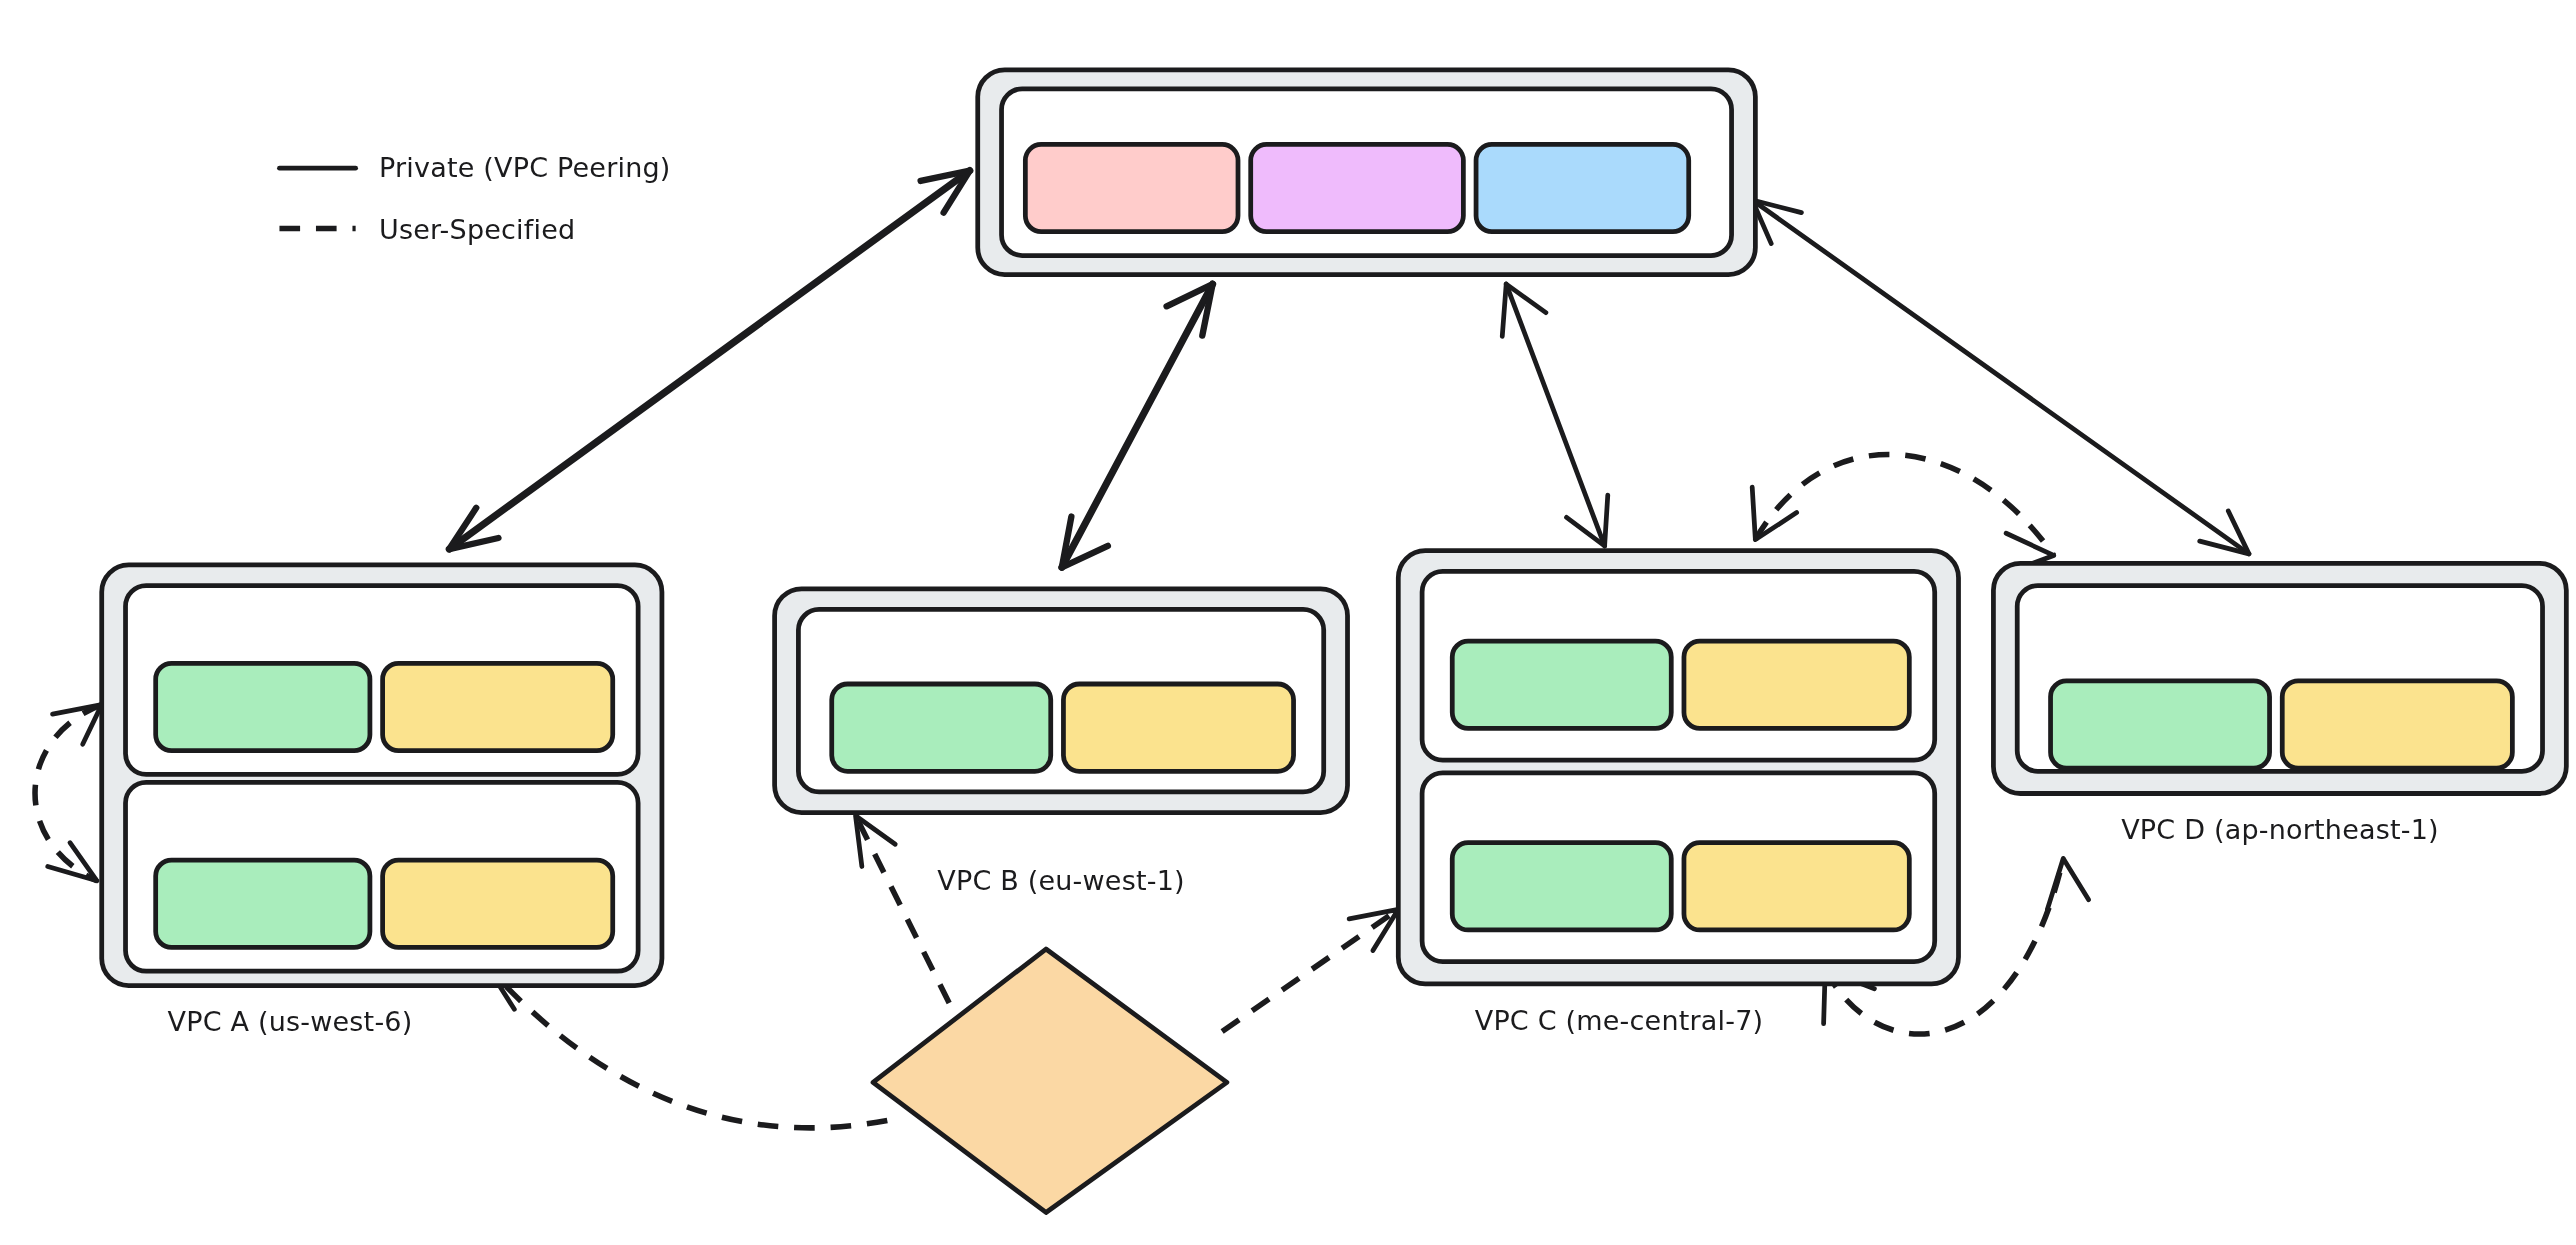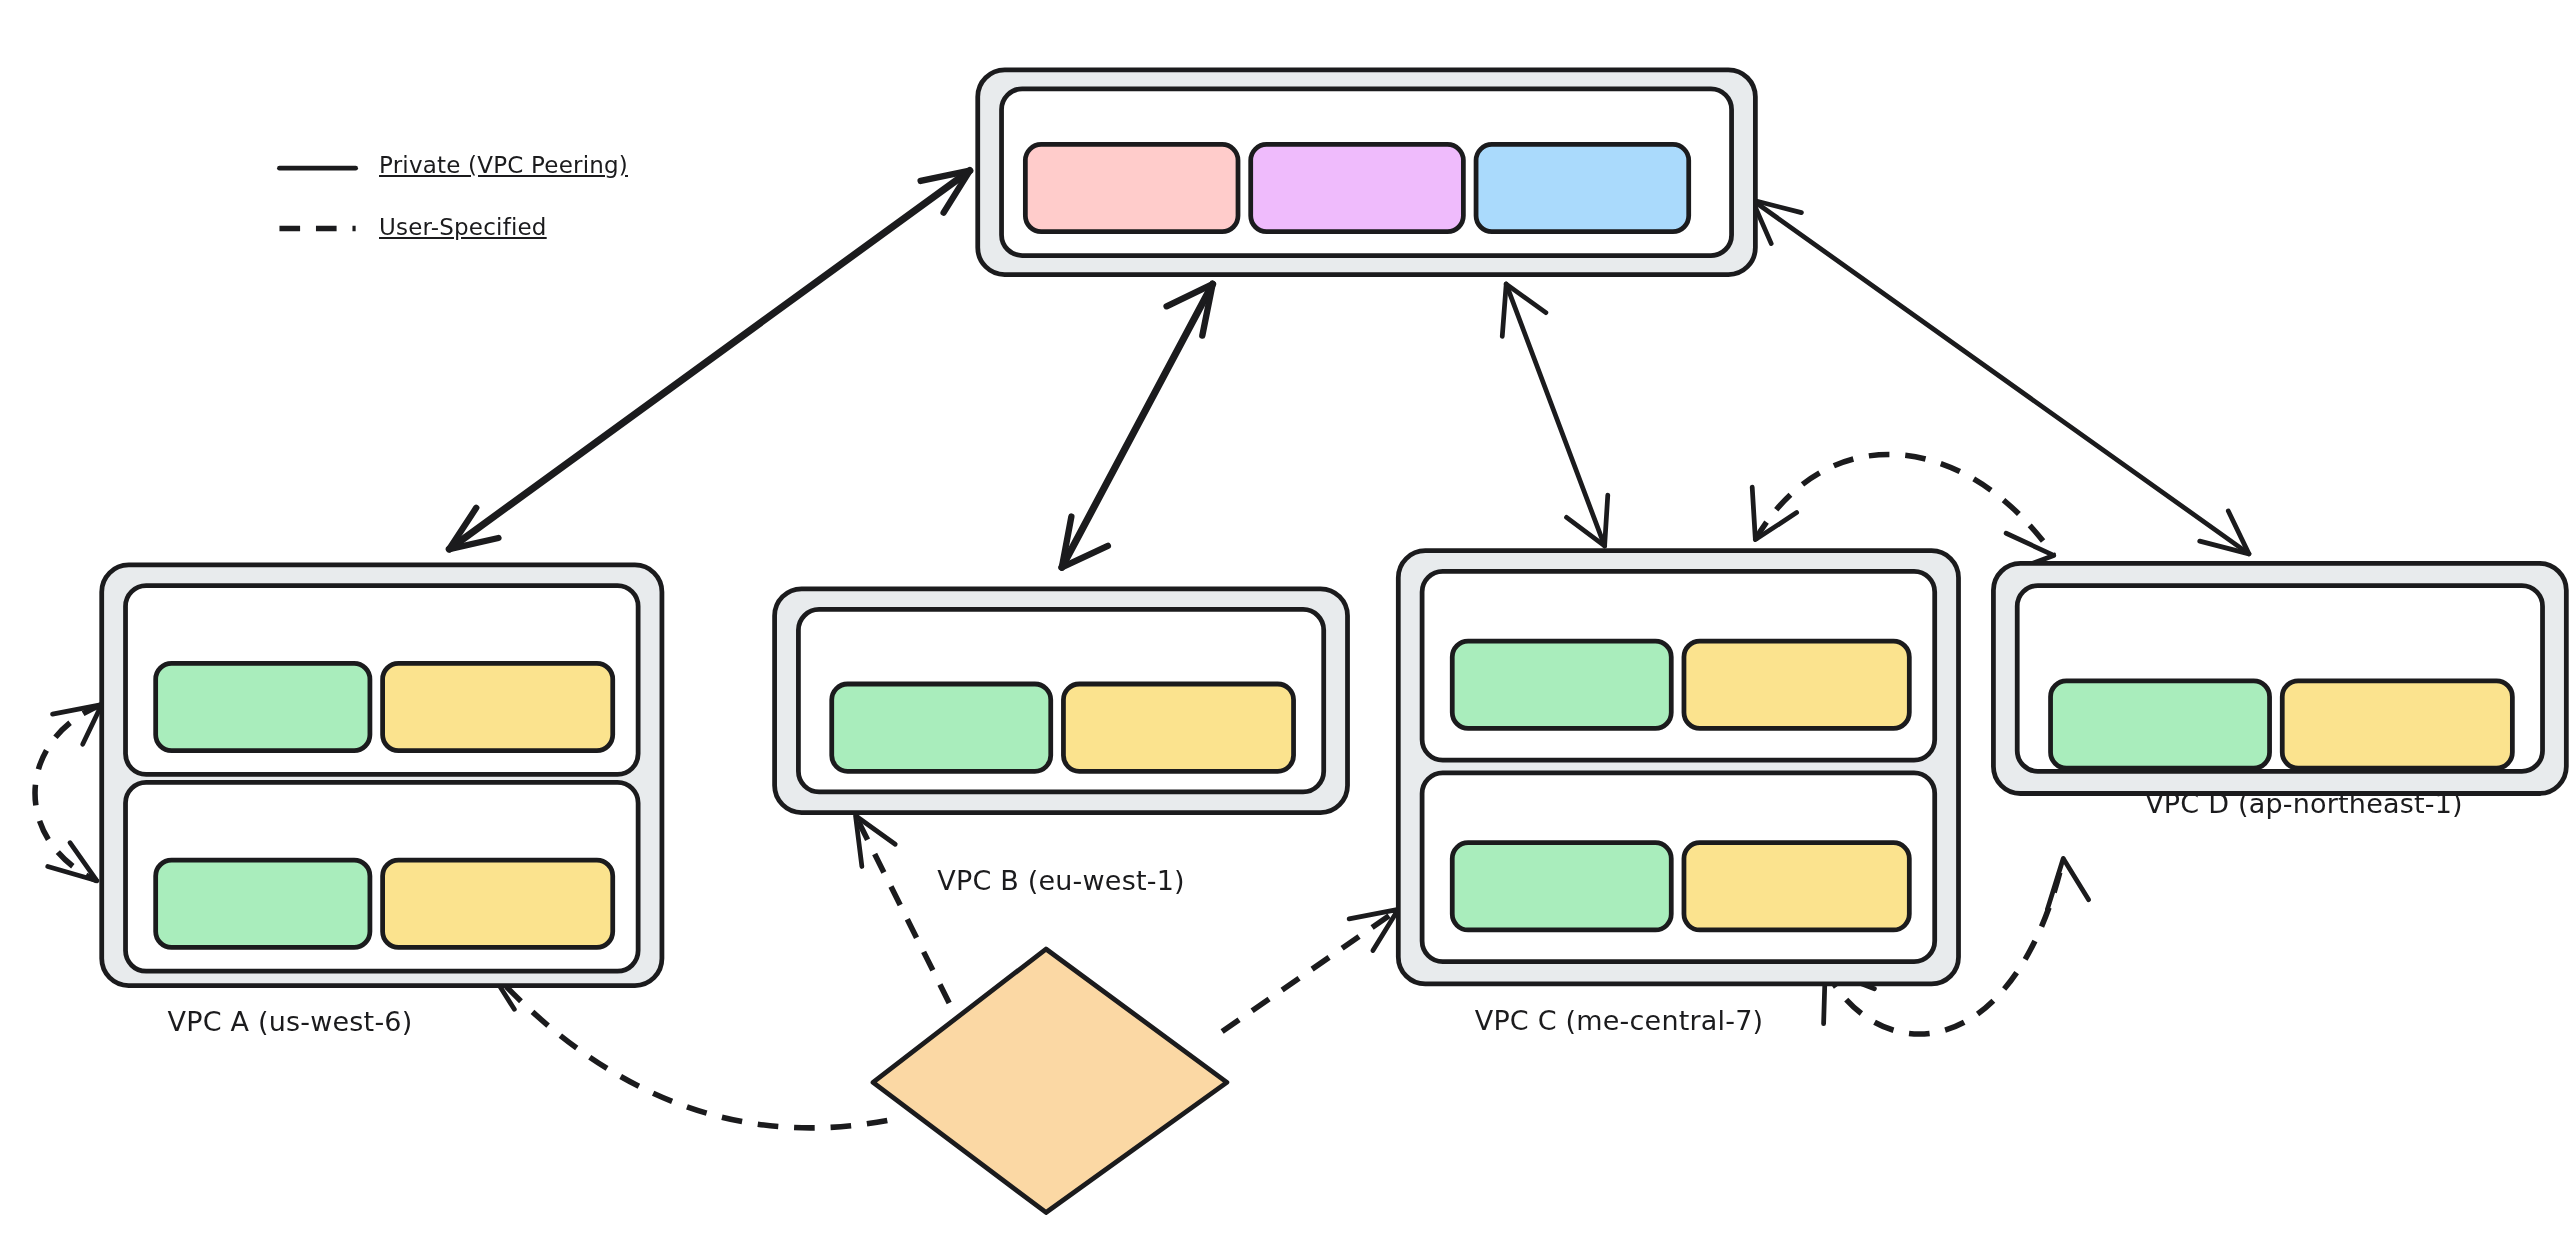--- a/index.html
+++ b/index.html
@@ -87,21 +87,21 @@
     color: #1b1b1d;
     font-family: "DejaVu Sans", sans-serif;
     white-space: nowrap;
     user-select: none;
     letter-spacing: 0.2px;
   }
   .t-title   { font-size: 28.6px; }
   .t-inst    { font-size: 27px; }
   .t-comp    { font-size: 28.6px; }
   .t-vpc     { font-size: 27px; }
-  .t-legend  { font-size: 23px; text-decoration: underline; }
+  .t-legend  { font-size: 27px; }
   .t-ext     { font-size: 27px; line-height: 1.35; text-align: center; white-space: normal; }
 
   .center-x { transform: translateX(-50%); }
 </style>
 </head>
 <body>
 
 <div id="stage">
 
   <svg class="layer edge-layer" viewBox="0 0 3246 1569">
@@ -242,21 +242,21 @@
   <div class="dlabel t-comp center-x" style="left:1178px; top:711px;">Promtail</div>
 
   <div class="dlabel t-vpc center-x" style="left:1619px; top:1005px;">VPC C (me-central-7)</div>
   <div class="dlabel t-inst center-x" style="left:1678px; top:589px;">Instance D</div>
   <div class="dlabel t-comp center-x" style="left:1562px; top:668px;">Binary D</div>
   <div class="dlabel t-comp center-x" style="left:1797px; top:668px;">Promtail</div>
   <div class="dlabel t-inst center-x" style="left:1678px; top:790px;">Instance E</div>
   <div class="dlabel t-comp center-x" style="left:1562px; top:870px;">Binary D</div>
   <div class="dlabel t-comp center-x" style="left:1797px; top:870px;">Promtail</div>
 
-  <div class="dlabel t-vpc center-x" style="left:2280px; top:788px;margin-left:24px;">VPC D (ap-northeast-1)</div>
+  <div class="dlabel t-vpc center-x" style="left:2280px; top:814px;">VPC D (ap-northeast-1)</div>
   <div class="dlabel t-inst center-x" style="left:2280px; top:624px;">Instance F</div>
   <div class="dlabel t-comp center-x" style="left:2160px; top:708px;">Binary E</div>
   <div class="dlabel t-comp center-x" style="left:2397px; top:708px;">Promtail</div>
 
   <div class="dlabel t-ext center-x" style="left:1046px; top:1046px; width:238px;">
     <div>External</div>
     <div>Service</div>
   </div>
 
 </div>

